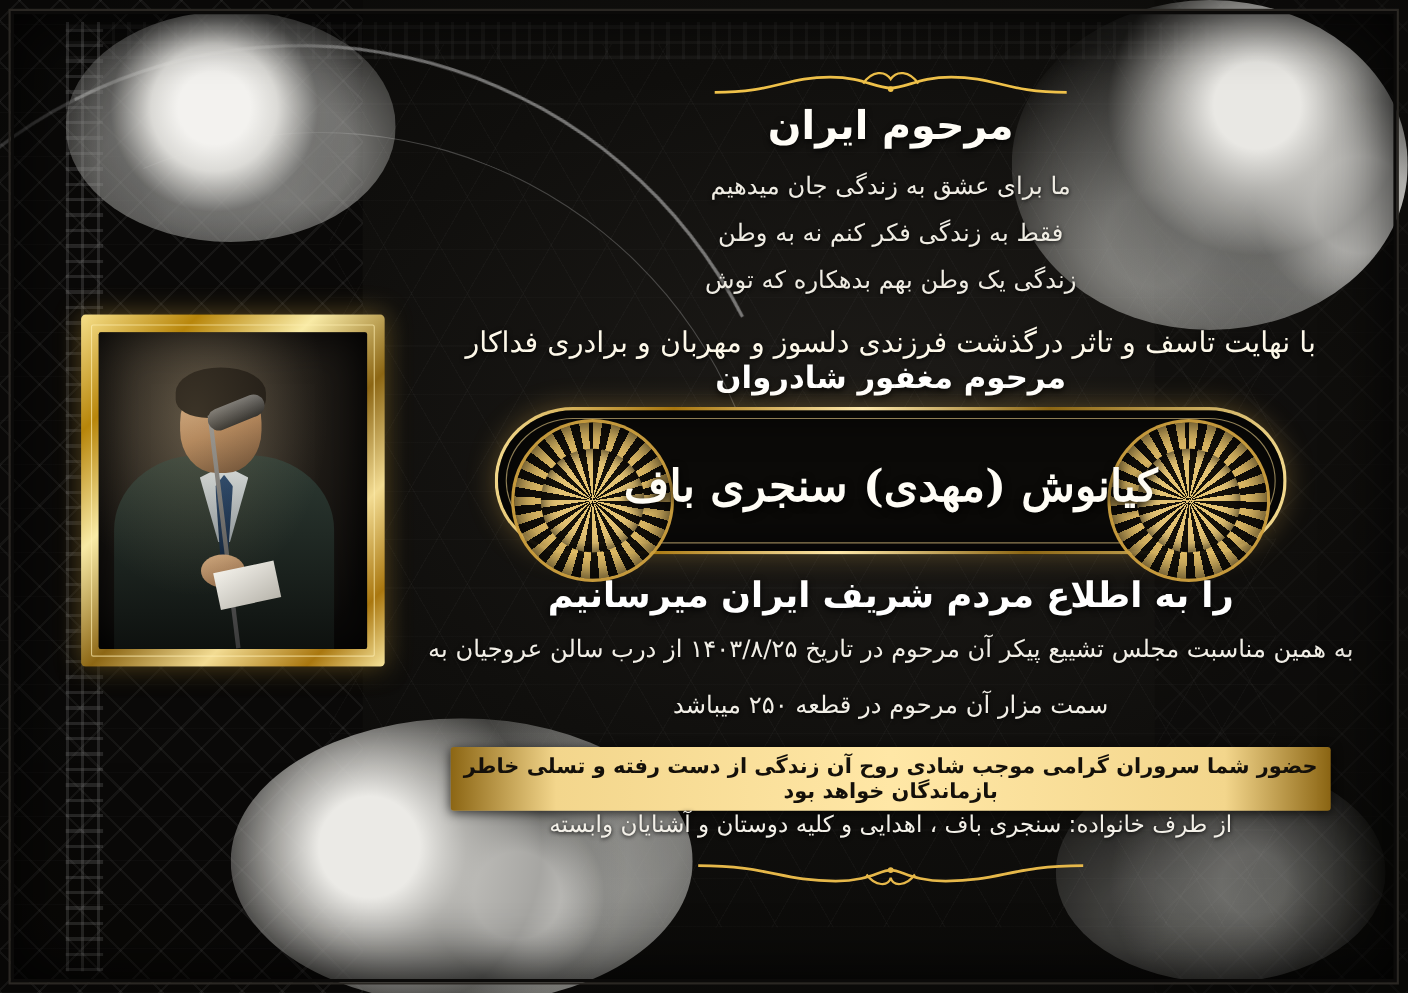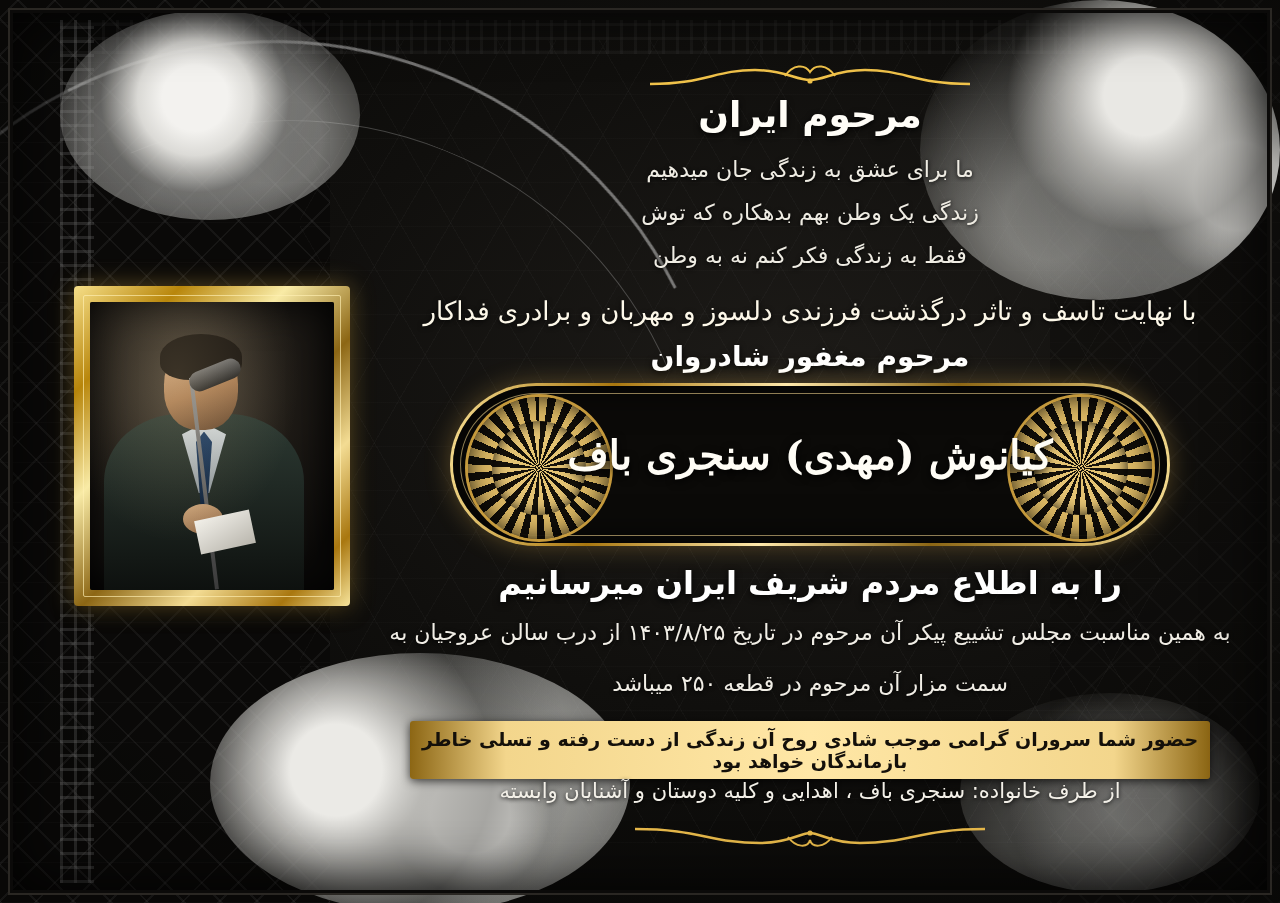--- a/index.html
+++ b/index.html
@@ -167,27 +167,27 @@
   .t-verse{
     font-size:22px;line-height:1.95;color:#efece3;
     text-shadow:0 1px 4px rgba(0,0,0,.9);
   }
   .t-intro{
     font-size:26px;margin-top:18px;color:#fdf8e9;
     font-family:"DejaVu Serif","Liberation Serif",serif;
     text-shadow:0 1px 5px rgba(0,0,0,.9);
   }
   .t-marhoom{
-    font-size:28px;font-weight:bold;margin-top:14px;color:#ffffff;
+    font-size:28px;font-weight:bold;color:#ffffff;
     text-shadow:0 2px 6px rgba(0,0,0,.9);
   }
 
   
   .cartouche{
-    position:relative;margin:10px auto 0 auto;width:720px;height:163px;
+    position:relative;margin:10px auto 0 auto;width:720px;height:134px;
   }
   .cartouche .ring{
     position:absolute;inset:0;border-radius:90px/85px;
     border:3px solid transparent;
     background:
       linear-gradient(#0b0a08,#0b0a08) padding-box,
       linear-gradient(100deg,#f6dd92 0%,#a9770f 22%,#ffe9ab 45%,#8c6614 68%,#f6dd92 100%) border-box;
     box-shadow:0 0 26px rgba(255,200,90,.28), inset 0 0 40px rgba(0,0,0,.9);
   }
   .cartouche .ring:before{
@@ -276,22 +276,22 @@
 
     <svg class="gold-flourish" viewBox="0 0 330 30">
       <path d="M5 24 C60 24 70 10 110 10 C140 10 150 20 165 20 C180 20 190 10 220 10 C260 10 270 24 325 24" fill="none" stroke="currentColor" stroke-width="2.5"></path>
       <path d="M140 16 C148 4 160 4 165 12 C170 4 182 4 190 16" fill="none" stroke="currentColor" stroke-width="2"></path>
       <circle cx="165" cy="21" r="2.6" fill="currentColor"></circle>
     </svg>
 
     <div class="t-title">مرحوم ایران</div>
 
     <div class="t-verse">ما برای عشق به زندگی جان میدهیم</div>
+    <div class="t-verse">فقط به زندگی فکر کنم نه به وطن</div>
     <div class="t-verse">زندگی یک وطن بهم بدهکاره که توش</div>
-    <div class="t-verse">فقط به زندگی فکر کنم نه به وطن</div>
 
     <div class="t-intro">با نهایت تاسف و تاثر درگذشت فرزندی دلسوز و مهربان و برادری فداکار</div>
 
     <div class="t-marhoom">مرحوم مغفور شادروان</div>
 
     <div class="cartouche">
       <div class="ring"></div>
       <div class="medallion"></div>
       <div class="medallion left"></div>
       <div class="t-name">کیانوش (مهدی) سنجری باف</div>

